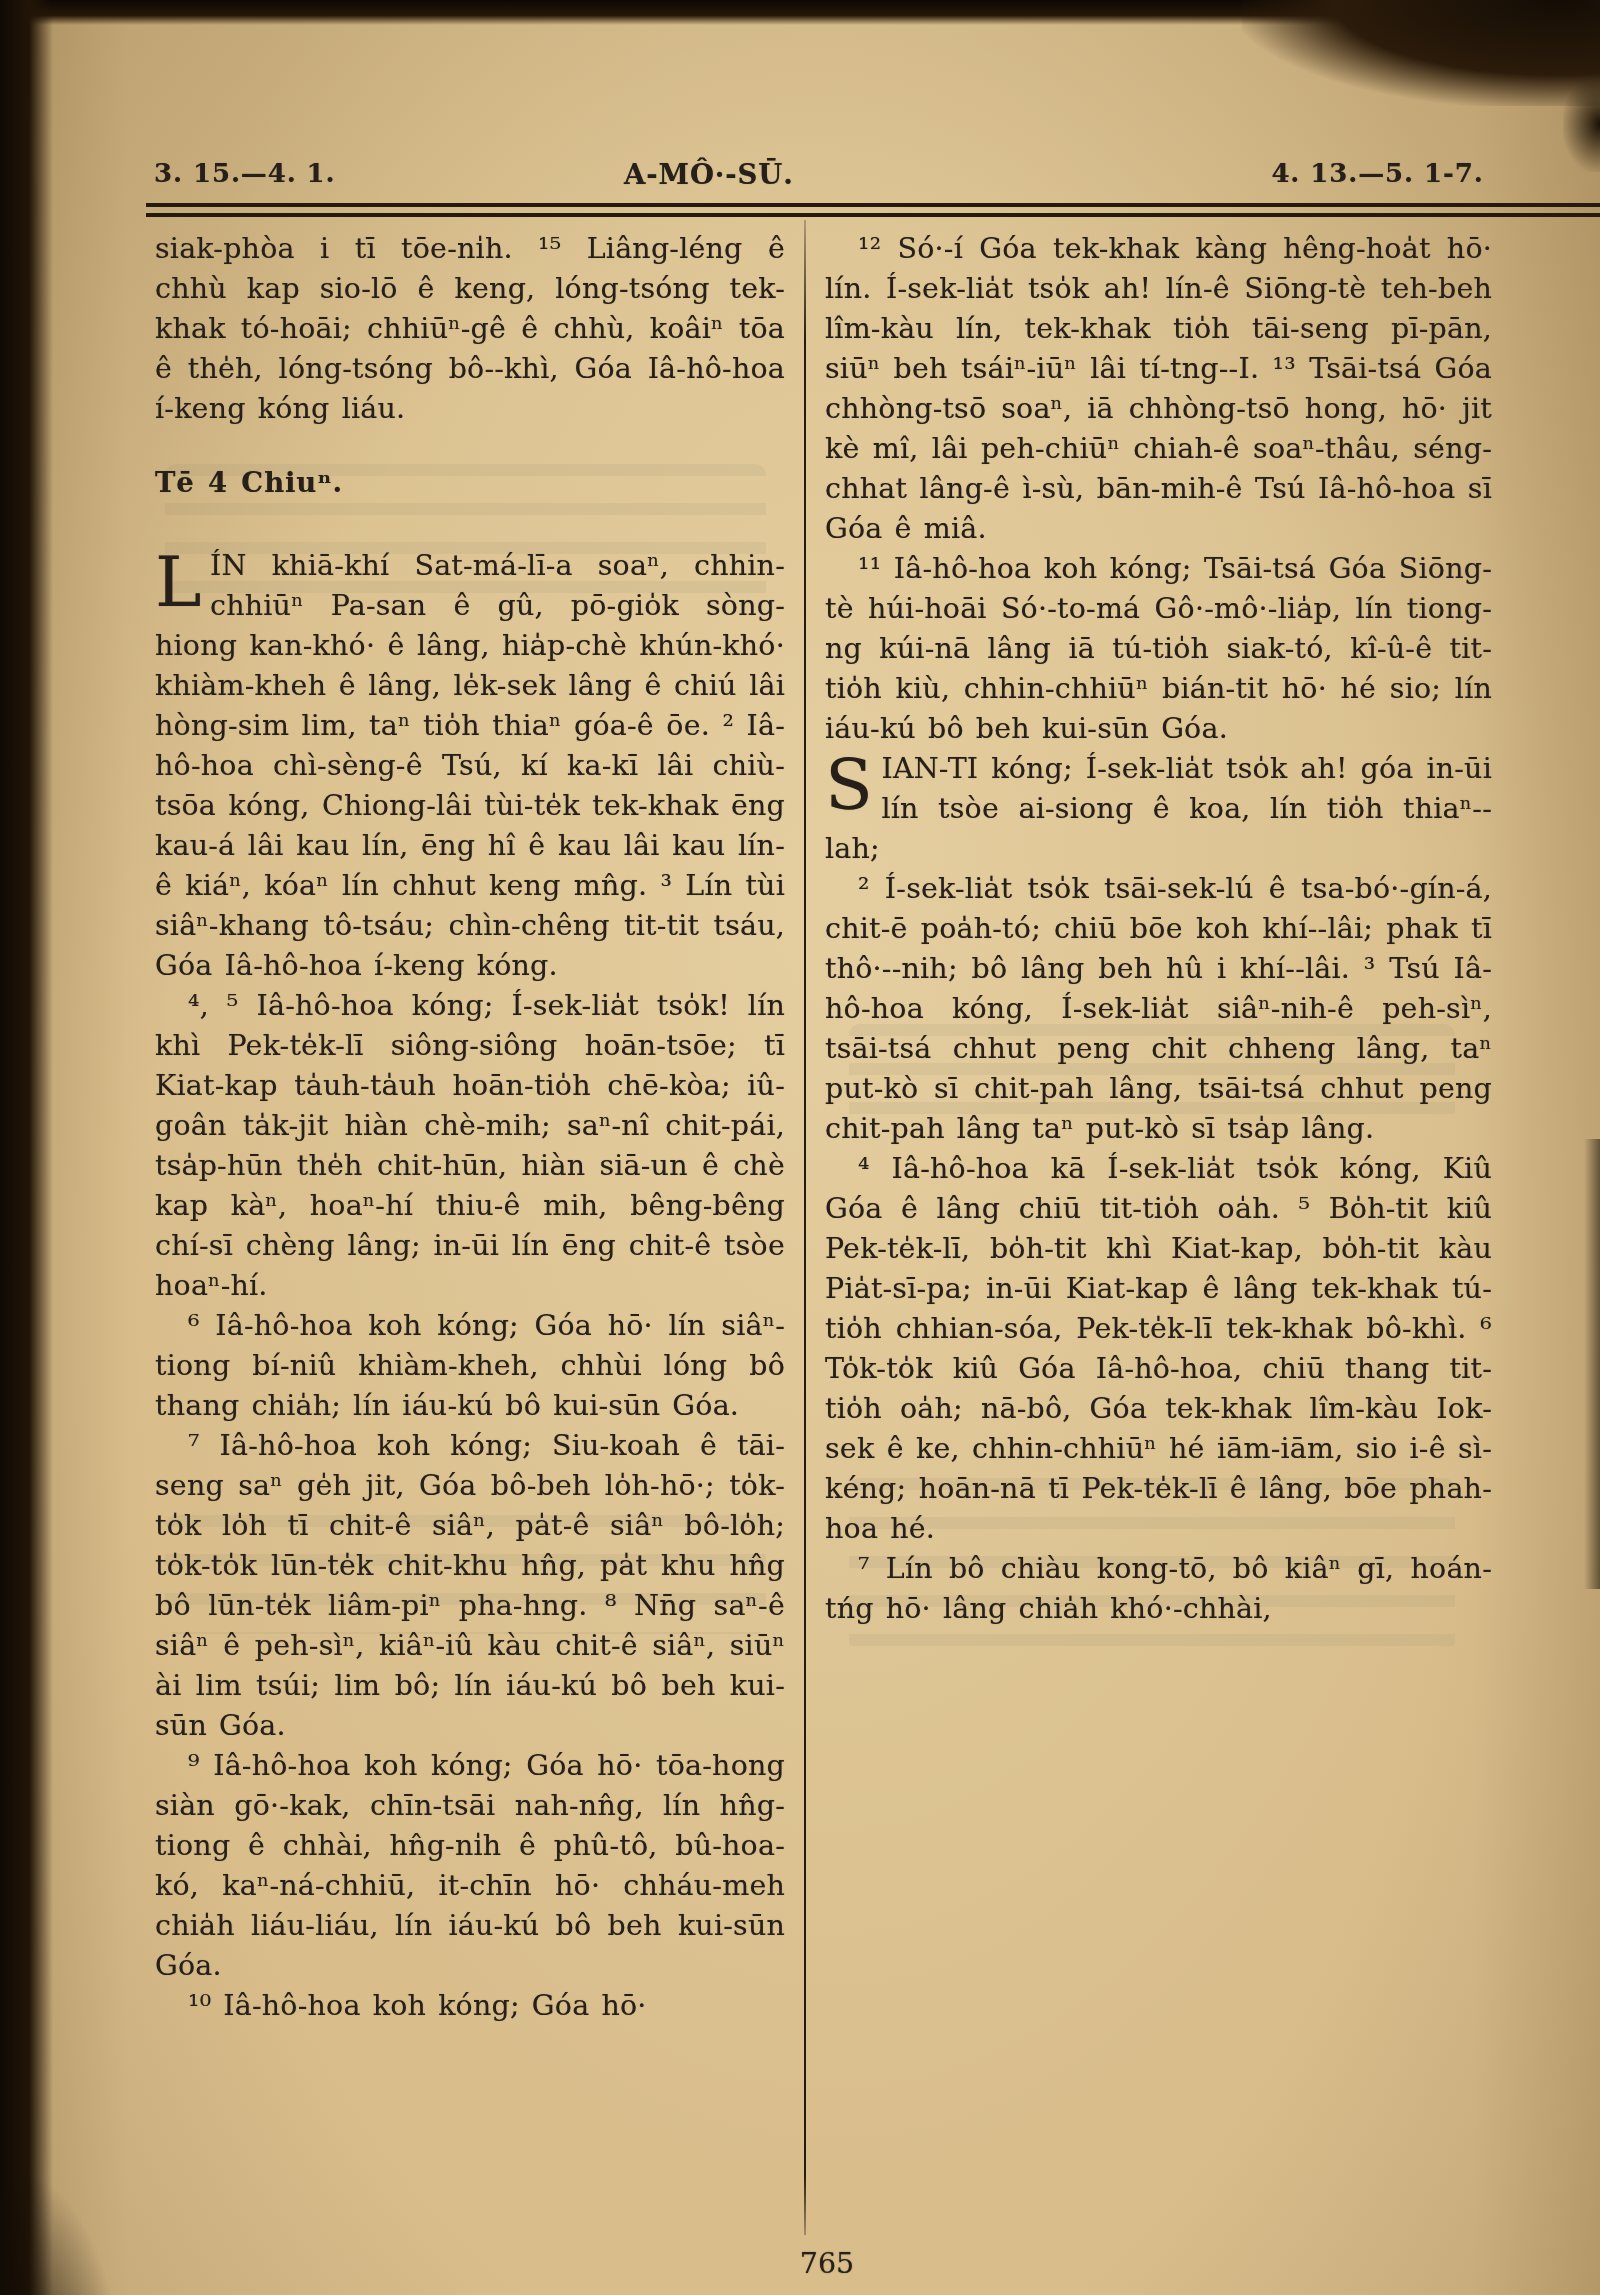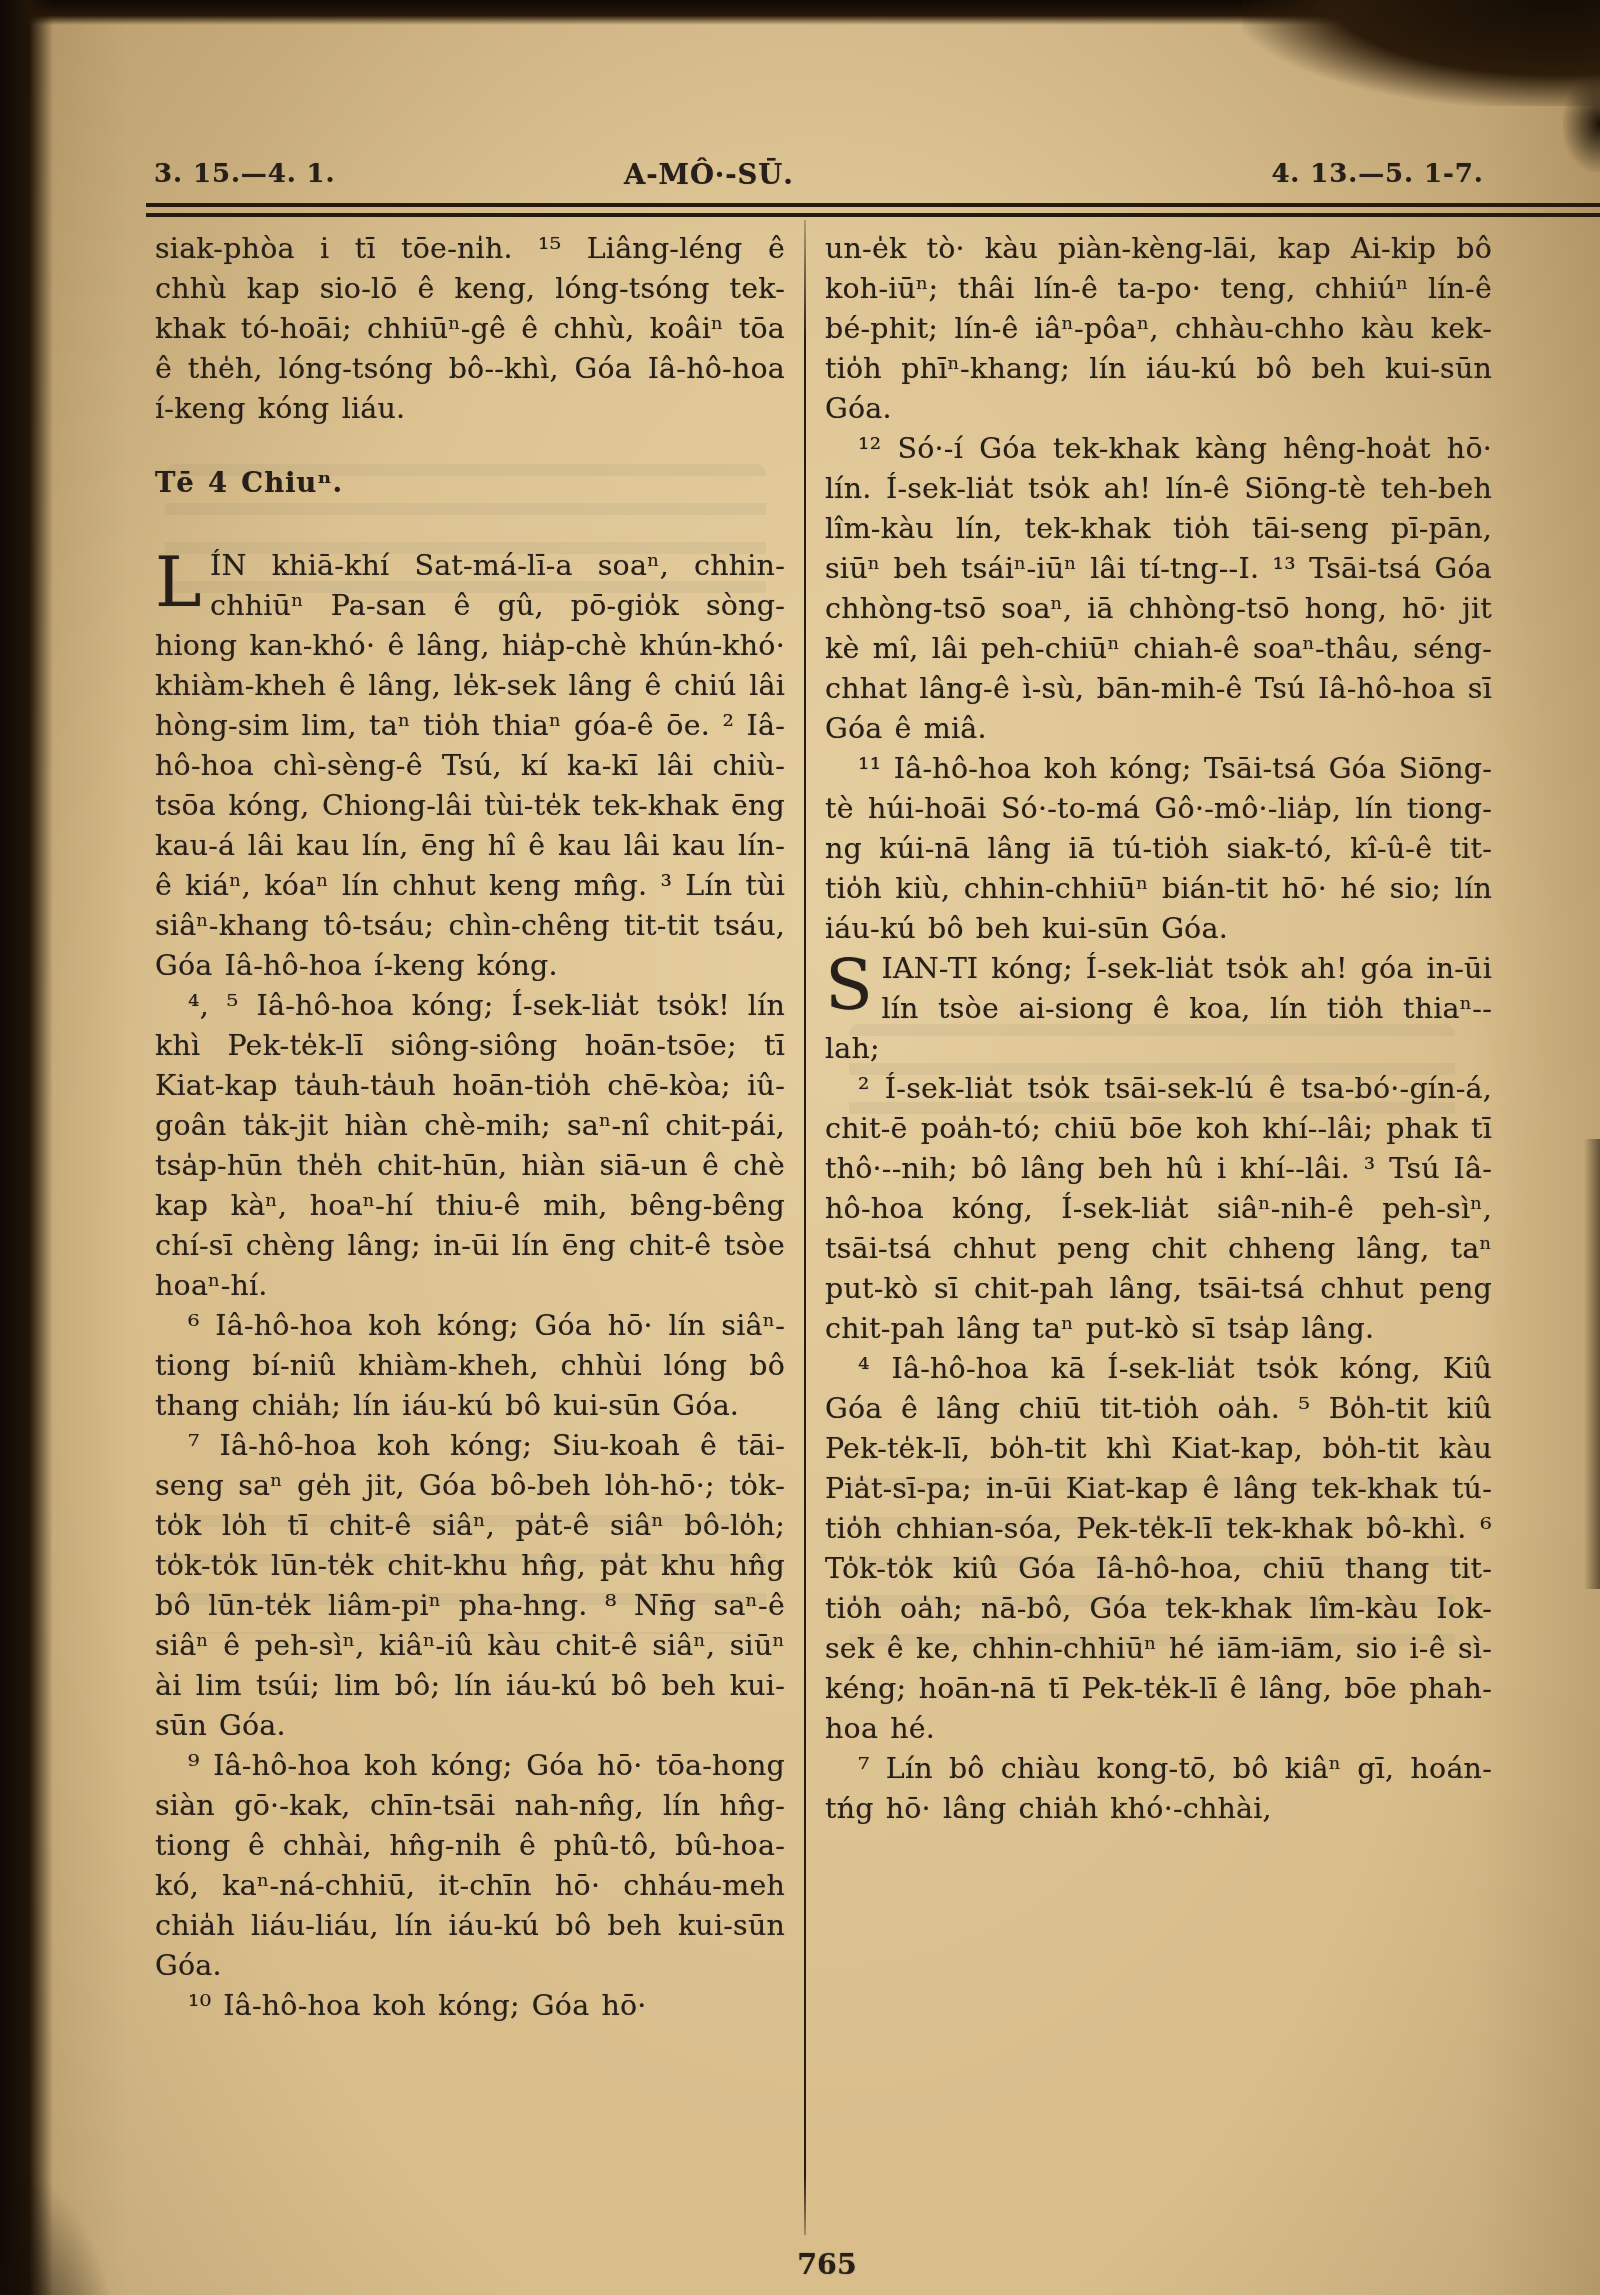--- a/index.html
+++ b/index.html
@@ -55,21 +55,21 @@
   .col-left{left:155px;width:630px;}
   .col-right{left:825px;width:667px;}
   .para{margin:0;}
   .para.indent{text-indent:33px;}
   .chapter-heading{text-align:left;font-weight:700;font-size:27.5px;margin:33px 0 44px;
     letter-spacing:0.9px;}
   .chapter-heading.five{margin:76px 0 54px;}
   .dropcap{float:left;font-size:70px;line-height:63px;padding:4.6px 8.3px 0 0;}
 
   .page-number{position:absolute;left:758px;top:2247px;width:138px;text-align:center;
-    font-size:28.5px;font-weight:700;text-shadow:0 0 1.4px rgba(40,30,18,0.5);}
+    font-size:28.5px;font-weight:400;text-shadow:0 0 1.4px rgba(40,30,18,0.5);}
 </style>
 </head>
 <body>
 
 <div class="page">
 
   <div class="edge-top"></div>
   <div class="edge-left"></div>
   <div class="corner-tr"></div>
   <div class="blotch-right"></div>
@@ -94,21 +94,20 @@
       <span class="dropcap">L</span><span>ÍN khiā-khí Sat-má-lī-a soaⁿ, chhin-chhiūⁿ Pa-san ê gû, pō-gio̍k sòng-hiong kan-khó· ê lâng, hia̍p-chè khún-khó· khiàm-kheh ê lâng, le̍k-sek lâng ê chiú lâi hòng-sim lim, taⁿ tio̍h thiaⁿ góa-ê ōe. ² Iâ-hô-hoa chì-sèng-ê Tsú, kí ka-kī lâi chiù-tsōa kóng, Chiong-lâi tùi-te̍k tek-khak ēng kau-á lâi kau lín, ēng hî ê kau lâi kau lín-ê kiáⁿ, kóaⁿ lín chhut keng mn̂g. ³ Lín tùi siâⁿ-khang tô-tsáu; chìn-chêng tit-tit tsáu, Góa Iâ-hô-hoa í-keng kóng.</span>
     </p>
     <p class="para indent">⁴, ⁵ Iâ-hô-hoa kóng; Í-sek-lia̍t tso̍k! lín khì Pek-te̍k-lī siông-siông hoān-tsōe; tī Kiat-kap ta̍uh-ta̍uh hoān-tio̍h chē-kòa; iû-goân ta̍k-jit hiàn chè-mih; saⁿ-nî chit-pái, tsa̍p-hūn the̍h chit-hūn, hiàn siā-un ê chè kap kàⁿ, hoaⁿ-hí thiu-ê mih, bêng-bêng chí-sī chèng lâng; in-ūi lín ēng chit-ê tsòe hoaⁿ-hí.</p>
     <p class="para indent">⁶ Iâ-hô-hoa koh kóng; Góa hō· lín siâⁿ-tiong bí-niû khiàm-kheh, chhùi lóng bô thang chia̍h; lín iáu-kú bô kui-sūn Góa.</p>
     <p class="para indent">⁷ Iâ-hô-hoa koh kóng; Siu-koah ê tāi-seng saⁿ ge̍h jit, Góa bô-beh lo̍h-hō·; to̍k-to̍k lo̍h tī chit-ê siâⁿ, pa̍t-ê siâⁿ bô-lo̍h; to̍k-to̍k lūn-te̍k chit-khu hn̂g, pa̍t khu hn̂g bô lūn-te̍k liâm-piⁿ pha-hng. ⁸ Nn̄g saⁿ-ê siâⁿ ê peh-sìⁿ, kiâⁿ-iû kàu chit-ê siâⁿ, siūⁿ ài lim tsúi; lim bô; lín iáu-kú bô beh kui-sūn Góa.</p>
     <p class="para indent">⁹ Iâ-hô-hoa koh kóng; Góa hō· tōa-hong siàn gō·-kak, chīn-tsāi nah-nn̂g, lín hn̂g-tiong ê chhài, hn̂g-ni̍h ê phû-tô, bû-hoa-kó, kaⁿ-ná-chhiū, it-chīn hō· chháu-meh chia̍h liáu-liáu, lín iáu-kú bô beh kui-sūn Góa.</p>
     <p class="para indent">¹⁰ Iâ-hô-hoa koh kóng; Góa hō·</p>
   </div>
 
   <div class="col col-right">
-    <p class="para">un-e̍k tò· kàu piàn-kèng-lāi, kap Ai-ki̍p bô koh-iūⁿ; thâi lín-ê ta-po· teng, chhiúⁿ lín-ê bé-phit; lín-ê iâⁿ-pôaⁿ, chhàu-chho kàu kek-tio̍h phīⁿ-khang; lín iáu-kú bô beh kui-sūn Góa.</p>
     <p class="para indent">¹² Só·-í Góa tek-khak kàng hêng-hoa̍t hō· lín. Í-sek-lia̍t tso̍k ah! lín-ê Siōng-tè teh-beh lîm-kàu lín, tek-khak tio̍h tāi-seng pī-pān, siūⁿ beh tsáiⁿ-iūⁿ lâi tí-tng--I. ¹³ Tsāi-tsá Góa chhòng-tsō soaⁿ, iā chhòng-tsō hong, hō· jit kè mî, lâi peh-chiūⁿ chiah-ê soaⁿ-thâu, séng-chhat lâng-ê ì-sù, bān-mih-ê Tsú Iâ-hô-hoa sī Góa ê miâ.</p>
     <p class="para indent">¹¹ Iâ-hô-hoa koh kóng; Tsāi-tsá Góa Siōng-tè húi-hoāi Só·-to-má Gô·-mô·-lia̍p, lín tiong-ng kúi-nā lâng iā tú-tio̍h siak-tó, kî-û-ê tit-tio̍h kiù, chhin-chhiūⁿ bián-tit hō· hé sio; lín iáu-kú bô beh kui-sūn Góa.</p>
     <p class="para">
       <span class="dropcap">S</span><span>IAN-TI kóng; Í-sek-lia̍t tso̍k ah! góa in-ūi lín tsòe ai-siong ê koa, lín tio̍h thiaⁿ--lah;</span>
     </p>
     <p class="para indent">² Í-sek-lia̍t tso̍k tsāi-sek-lú ê tsa-bó·-gín-á, chit-ē poa̍h-tó; chiū bōe koh khí--lâi; phak tī thô·--nih; bô lâng beh hû i khí--lâi. ³ Tsú Iâ-hô-hoa kóng, Í-sek-lia̍t siâⁿ-nih-ê peh-sìⁿ, tsāi-tsá chhut peng chit chheng lâng, taⁿ put-kò sī chit-pah lâng, tsāi-tsá chhut peng chit-pah lâng taⁿ put-kò sī tsa̍p lâng.</p>
     <p class="para indent">⁴ Iâ-hô-hoa kā Í-sek-lia̍t tso̍k kóng, Kiû Góa ê lâng chiū tit-tio̍h oa̍h. ⁵ Bo̍h-tit kiû Pek-te̍k-lī, bo̍h-tit khì Kiat-kap, bo̍h-tit kàu Pia̍t-sī-pa; in-ūi Kiat-kap ê lâng tek-khak tú-tio̍h chhian-sóa, Pek-te̍k-lī tek-khak bô-khì. ⁶ To̍k-to̍k kiû Góa Iâ-hô-hoa, chiū thang tit-tio̍h oa̍h; nā-bô, Góa tek-khak lîm-kàu Iok-sek ê ke, chhin-chhiūⁿ hé iām-iām, sio i-ê sì-kéng; hoān-nā tī Pek-te̍k-lī ê lâng, bōe phah-hoa hé.</p>
     <p class="para indent">⁷ Lín bô chiàu kong-tō, bô kiâⁿ gī, hoán-tńg hō· lâng chia̍h khó·-chhài,</p>
   </div>
 

